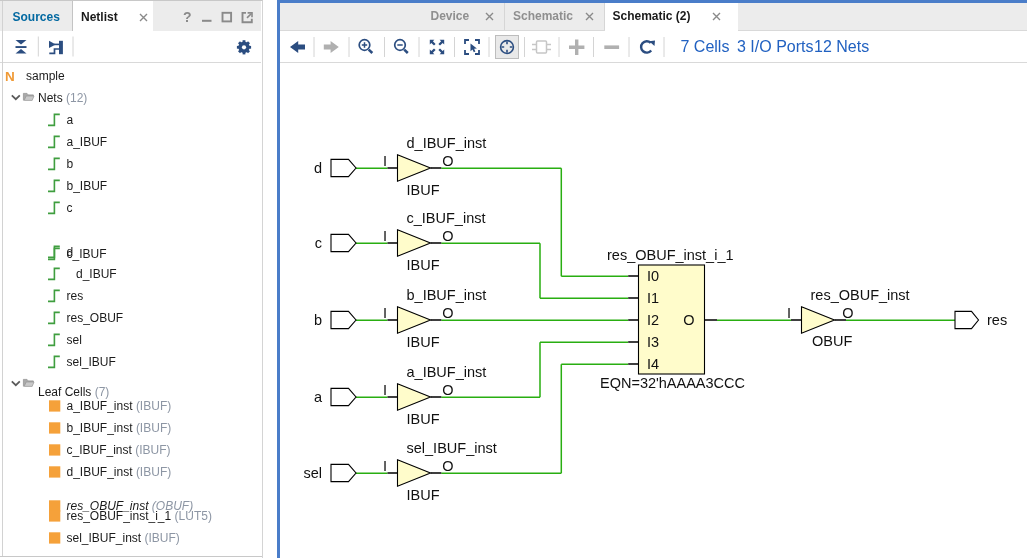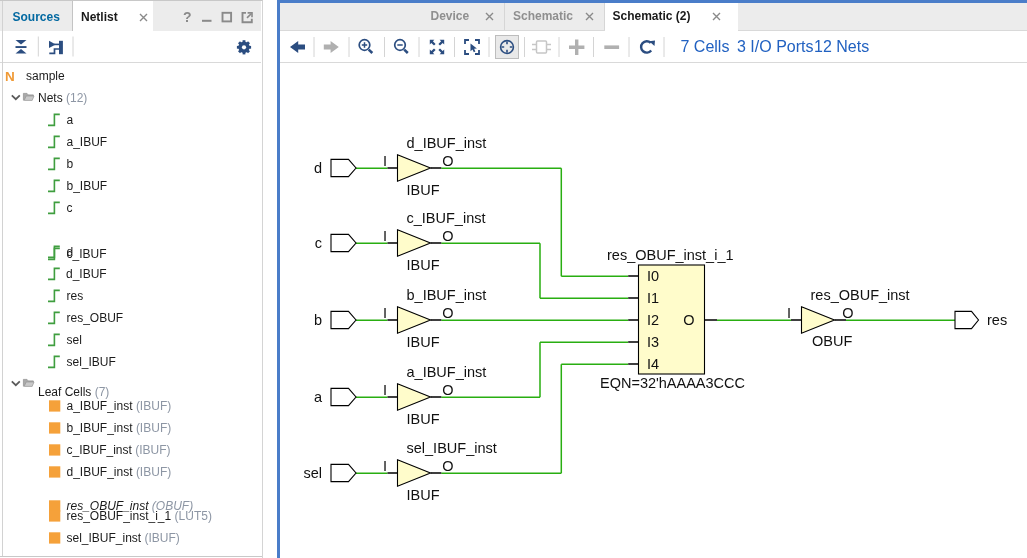--- a/index.html
+++ b/index.html
@@ -135,21 +135,21 @@
     <div class="row" style="top:178px;">
       <svg width="70" height="22">
           <path d="M48,16.4 H54.4 V5.4 H59.8" fill="none" stroke="#3f9e3f" stroke-width="1.6"></path>
         </svg>
       <span class="t" style="left:66.5px;">d</span>
     </div>
     <div class="row" style="top:200px;">
       <svg width="70" height="22">
           <path d="M48,16.4 H54.4 V5.4 H59.8" fill="none" stroke="#3f9e3f" stroke-width="1.6"></path>
         </svg>
-      <span class="t" style="left:66px;text-align:right;">d_IBUF</span>
+      <span class="t" style="left:76px;text-align:right;">d_IBUF</span>
     </div>
     <div class="row" style="top:222px;">
       <svg width="70" height="22">
           <path d="M48,16.4 H54.4 V5.4 H59.8" fill="none" stroke="#3f9e3f" stroke-width="1.6"></path>
         </svg>
       <span class="t" style="left:66.5px;">res</span>
     </div>
     <div class="row" style="top:244px;">
       <svg width="70" height="22">
           <path d="M48,16.4 H54.4 V5.4 H59.8" fill="none" stroke="#3f9e3f" stroke-width="1.6"></path>

